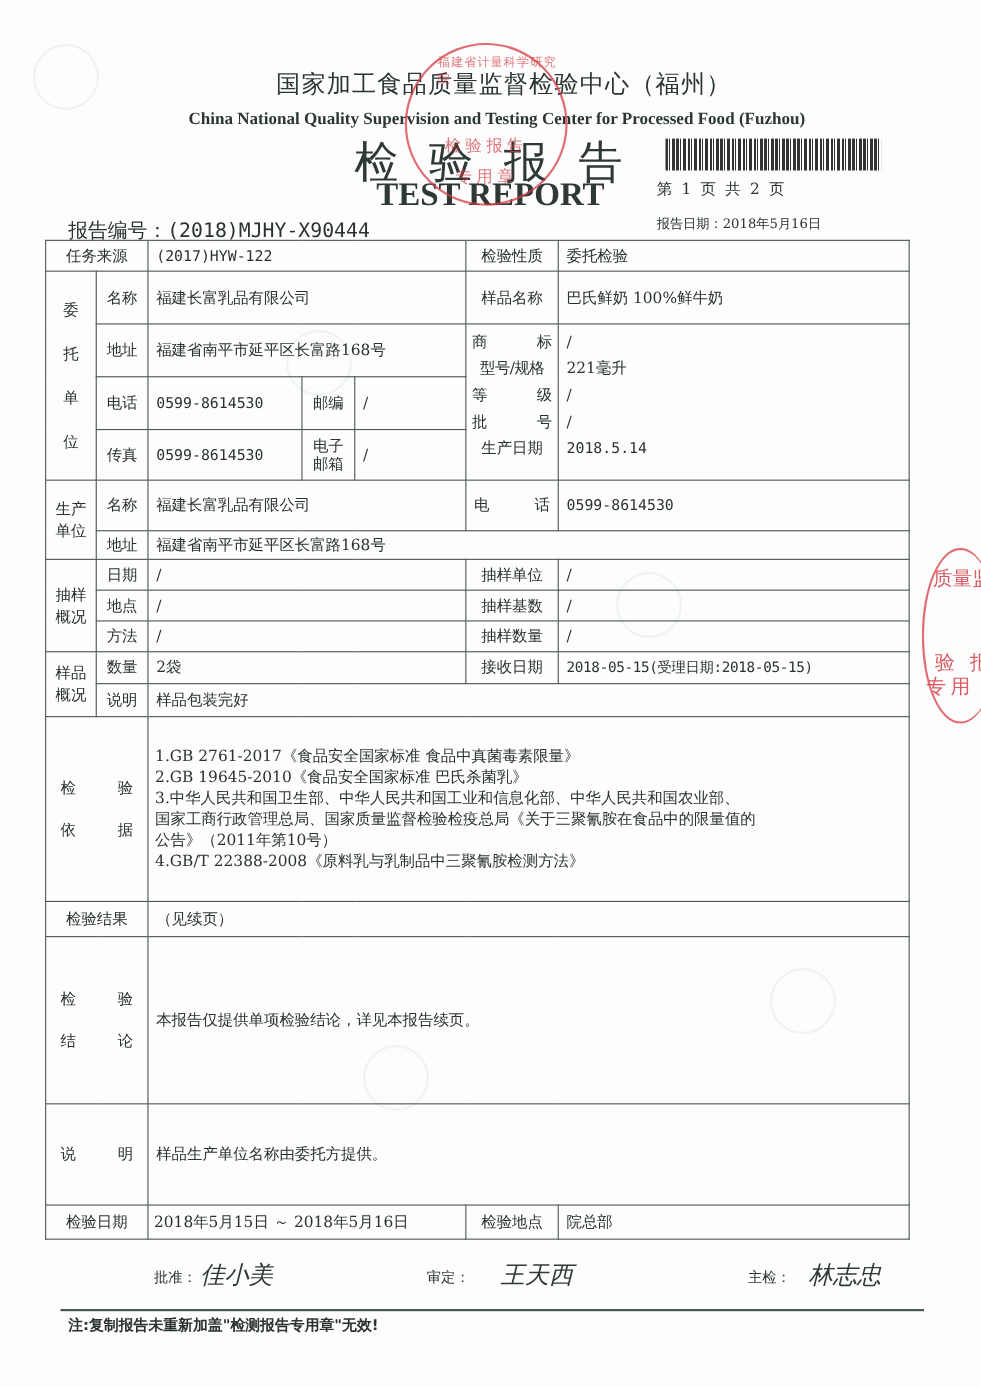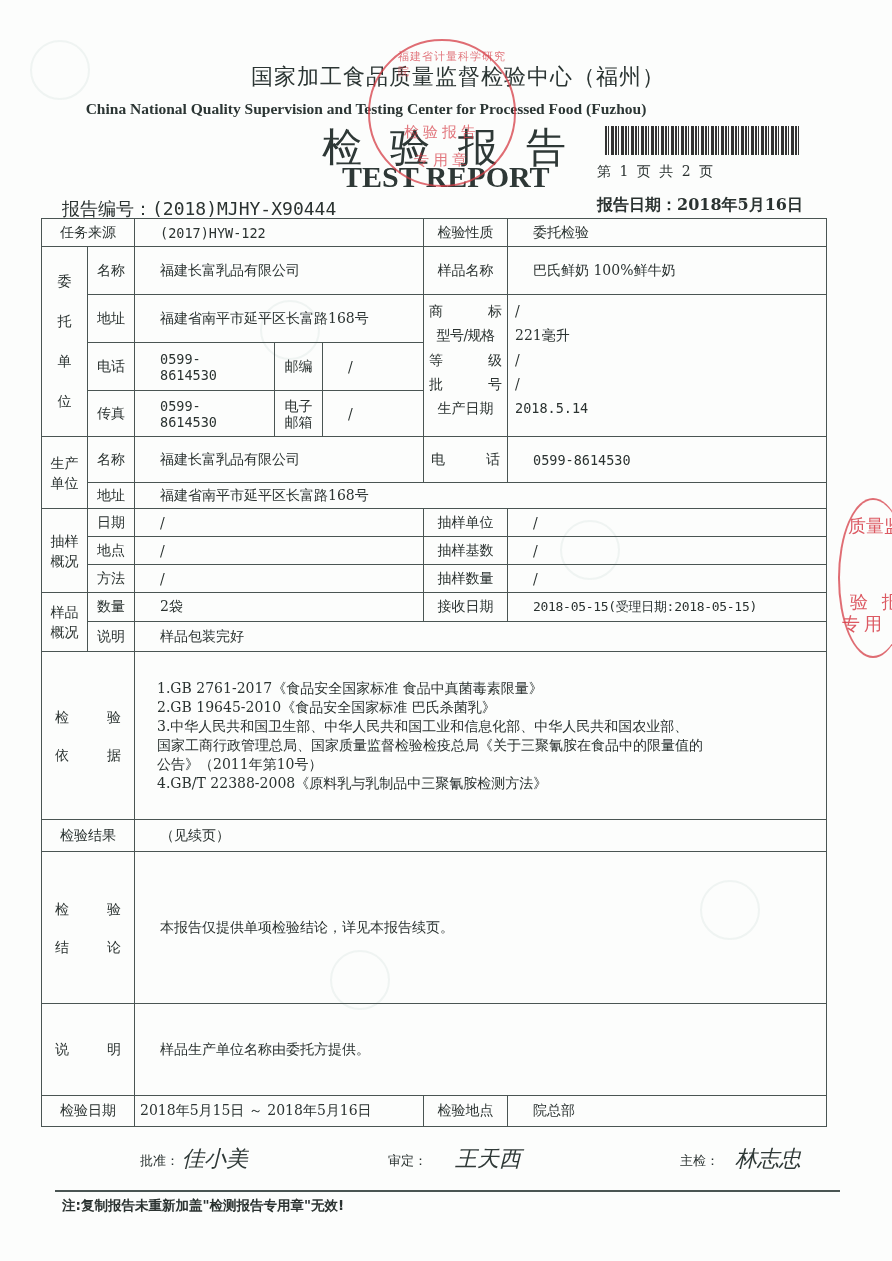--- a/index.html
+++ b/index.html
@@ -1,35 +1,35 @@
 <!DOCTYPE html>
 <html><head>
 <meta charset="utf-8">
 <style>
   * { box-sizing: border-box; margin: 0; padding: 0; }
   html, body { width: 892px; height: 1261px; background: #fcfdfc; overflow: hidden; }
   body { position: relative; font-family: "DejaVu Serif", "Liberation Serif", serif; color: #2a3230; }
   .abs { position: absolute; }
   .watermark { position: absolute; width: 60px; height: 60px; border: 2px solid #e9efee; border-radius: 50%; opacity: .7; }
   .title-cn { left: 12px; width: 892px; top: 62px; text-align: center; font-size: 22px; font-weight: normal; letter-spacing: 1px; font-family: "DejaVu Sans", sans-serif; color: #2b3533; }
-  .title-en { left: 0; width: 732px; top: 100px; text-align: center; font-size: 15.5px; font-weight: bold; font-family: "Liberation Serif", serif; color: #2b3533; }
+  .title-en { left: 0; width: 732px; top: 100px; text-align: right; font-size: 15.5px; font-weight: bold; font-family: "Liberation Serif", serif; color: #2b3533; }
   .title-report-cn { left: 322px; top: 120px; font-size: 40px; letter-spacing: 28px; font-family: "DejaVu Sans", sans-serif; color: #2e3836; }
   .title-report-en { left: 342px; top: 160px; font-size: 30px; font-weight: bold; font-family: "Liberation Serif", serif; color: #2e3836; }
   .barcode { left: 605px; top: 126px; width: 196px; height: 29px;
     background: repeating-linear-gradient(90deg, #333 0 2px, transparent 2px 3px, #333 3px 4px, transparent 4px 6px, #333 6px 9px, transparent 9px 10px); }
   .page-info { left: 597px; top: 163px; font-size: 14px; letter-spacing: 2px; }
   .report-no { left: 62px; top: 197px; font-size: 18px; font-family: "DejaVu Sans Mono", monospace; }
-  .report-date { left: 597px; top: 195px; font-size: 16px; font-weight: bold; }
+  .report-date { left: 597px; top: 195px; font-size: 12px; }
   .stamp-main { left: 368px; top: 39px; width: 148px; height: 148px; border: 2px solid rgba(214,60,70,.75); border-radius: 50%; }
   .stamp-main .st { position: absolute; color: rgba(214,60,70,.7); font-size: 15px; }
   .stamp-edge { left: 838px; top: 498px; width: 70px; height: 160px; border: 2px solid rgba(214,60,70,.75); border-radius: 50%; border-right: none; }
   .stamp-edge .st { position: absolute; color: rgba(214,60,70,.85); font-size: 18px; white-space: nowrap; }
 
   table.main { position: absolute; left: 41px; top: 218px; width: 785px; border-collapse: collapse; table-layout: fixed; font-size: 14px; }
-  table.main td { border: 1.5px solid #4a5553; padding: 0 25px; vertical-align: middle; }
+  table.main td { border: 1.5px solid #4a5553; padding: 0 7px; vertical-align: middle; }
   table.main td.lbl { text-align: center; padding: 0 3px; }
   .mono { font-family: "DejaVu Sans Mono", "Liberation Mono", monospace; font-size: 13.5px; }
   .stack { display: flex; flex-direction: column; }
   .spread { display: flex; justify-content: space-between; }
   .basis { font-size: 14px; line-height: 19px; }
   .bigcell { line-height: 38px; }
   .sig-row { left: 55px; top: 1142px; width: 785px; height: 42px; }
   .sig { position: absolute; font-size: 13px; top: 10px; text-align: right; }
   .sig-name { position: absolute; font-family: "DejaVu Serif", serif; font-style: italic; font-size: 22px; top: 2px; color: #2f3937; }
   .hr { left: 55px; width: 785px; top: 1190px; height: 2px; background: #4a5553; }
@@ -203,21 +203,21 @@
     <td class="lbl bigcell" colspan="2">
       <div class="spread" style="padding:0 10px">
             <span>检</span>
             <span>验</span>
           </div>
       <div class="spread" style="padding:0 10px">
             <span>依</span>
             <span>据</span>
           </div>
     </td>
-    <td colspan="5" class="basis" style="padding:0 22px">
+    <td colspan="5" class="basis" style="padding:0 6px">
       <div>1.GB 2761-2017《食品安全国家标准 食品中真菌毒素限量》</div>
       <div>2.GB 19645-2010《食品安全国家标准 巴氏杀菌乳》</div>
       <div>3.中华人民共和国卫生部、中华人民共和国工业和信息化部、中华人民共和国农业部、</div>
       <div>国家工商行政管理总局、国家质量监督检验检疫总局《关于三聚氰胺在食品中的限量值的</div>
       <div>公告》（2011年第10号）</div>
       <div>4.GB/T 22388-2008《原料乳与乳制品中三聚氰胺检测方法》</div>
     </td>
   </tr>
 
   <tr style="height:32px">

